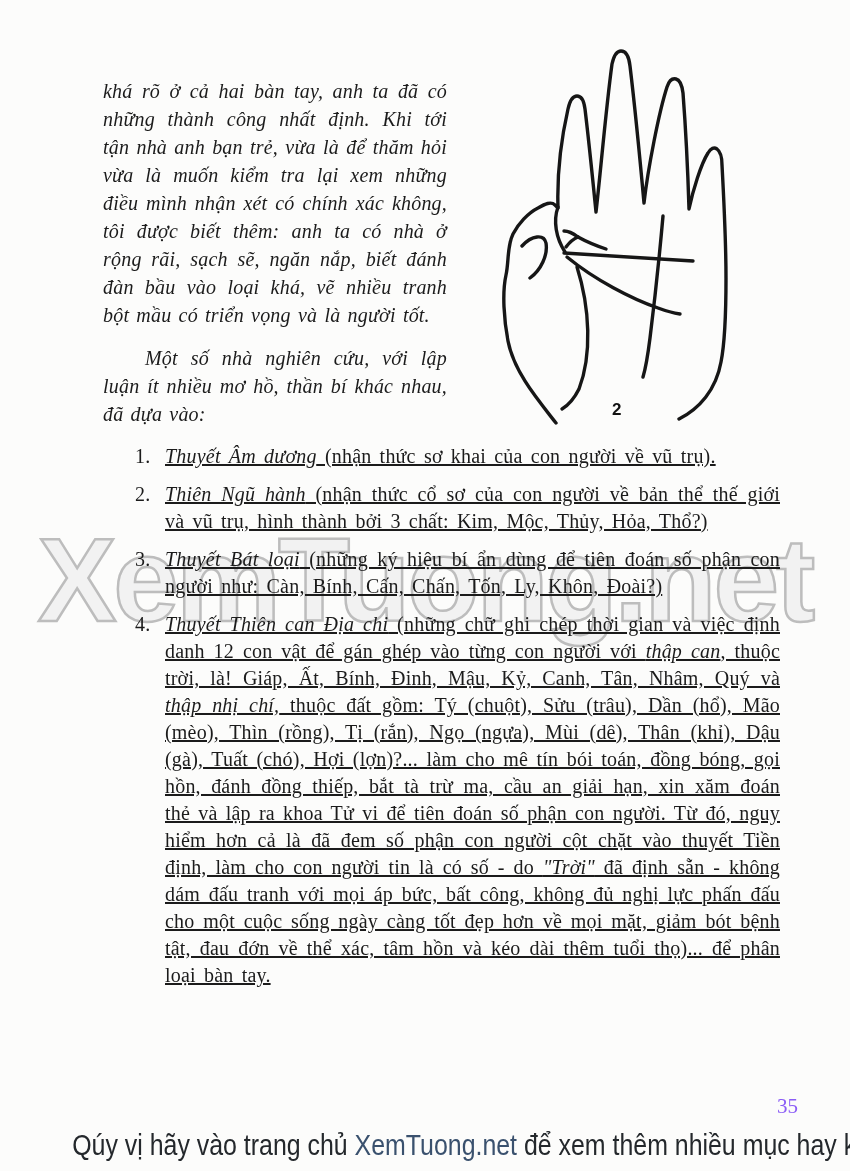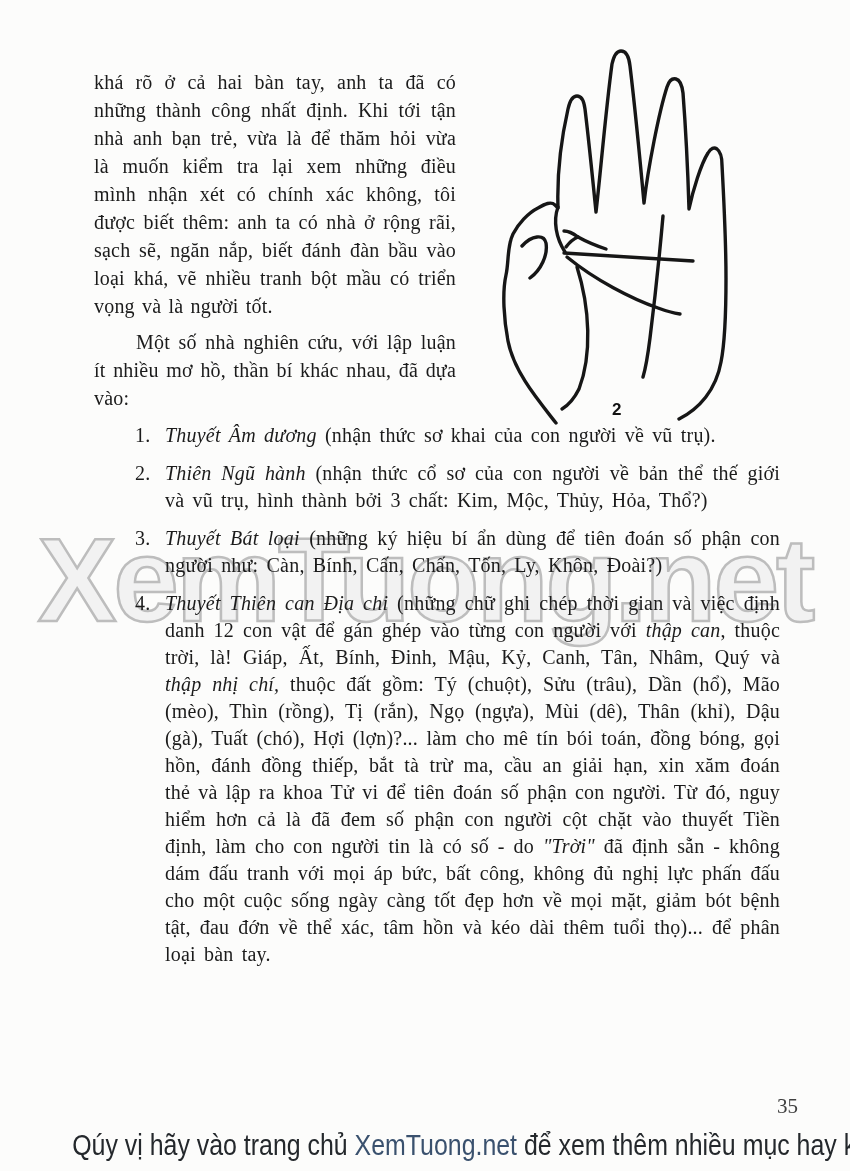--- a/index.html
+++ b/index.html
@@ -35,58 +35,60 @@
     left:88px;top:62px;width:692px;
     z-index:2;
     font-size:20px;
     letter-spacing:0.2px;
     word-spacing:2px;
   }
   .narrow-col{width:374px;}
   .para{
     text-align:justify;
     line-height:28px;
-    margin:6px;
+    margin:15px;
+    font-style:italic;
   }
   .para.indent{ text-indent:42px; margin-top:8px;}
 
   .theory-list{margin:10px 0 0 0;padding:0;list-style:none;}
   .theory-list li{
     display:flex;
     margin:0 0 11px 47px;
     line-height:27px;
   }
   .li-num{
     flex:0 0 30px;
     text-align:left;
   }
   .li-text{
     flex:1;
     text-align:justify;
     word-spacing:3px;
+    text-decoration:underline;
   }
   .li-text i{font-style:italic;}
 
   
   .figure{
     position:absolute;left:480px;top:40px;width:300px;height:390px;
     z-index:2;
   }
   .figure svg{display:block;width:100%;height:100%;}
   .figure-label{
     position:absolute;left:612px;top:400px;
     z-index:2;
     font-family:"Liberation Sans", sans-serif;
     font-weight:bold;font-size:17px;color:#111;
   }
 
   
   .page-number{
     position:absolute;top:1094px;right:52px;
-    font-size:21px;color:#404040;z-index:2;
+    font-size:21px;color:#8b5cf6;z-index:2;
   }
   .footer{
     position:absolute;top:1128px;left:0;width:100%;
     text-align:center;
     font-family:"Liberation Sans", sans-serif;
     font-size:30px;
     color:#24282c;
     transform:scaleX(0.83);
     transform-origin:center;
     white-space:nowrap;

